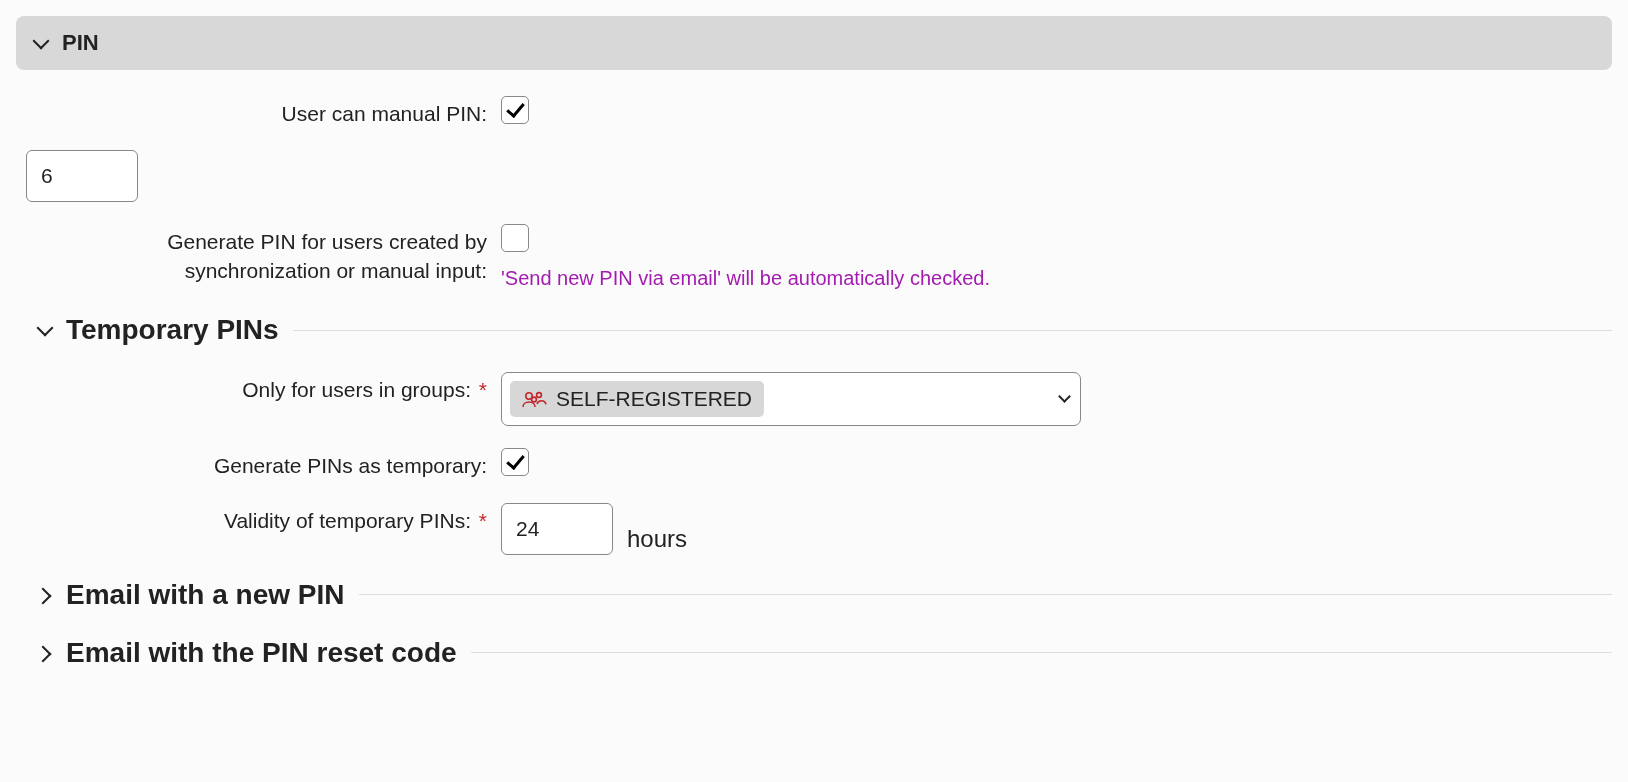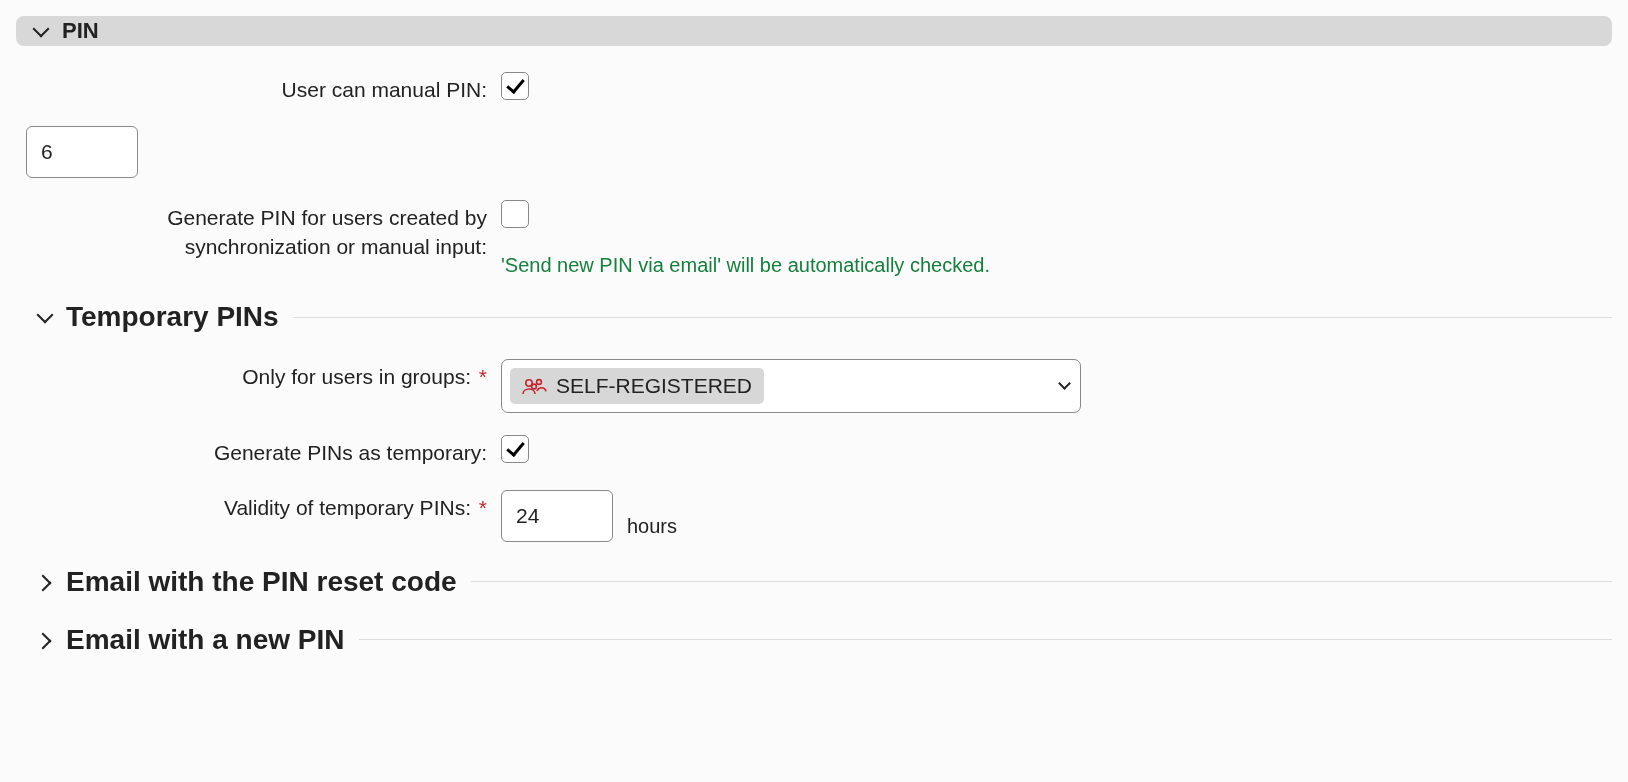--- a/index.html
+++ b/index.html
@@ -10,21 +10,21 @@
     font-size: 21px;
     color: #222;
     background: #fbfbfb;
   }
   .page {
     padding: 16px;
   }
   .panel-header {
     background: #d8d8d8;
     border-radius: 8px;
-    padding: 2px 18px;
+    padding: 14px 18px;
     display: flex;
     align-items: center;
     gap: 14px;
     cursor: pointer;
     margin-bottom: 26px;
   }
   .panel-header .title {
     font-weight: 700;
     font-size: 22px;
   }
@@ -104,23 +104,23 @@
     width: 112px;
     height: 52px;
     border: 1.5px solid #888;
     border-radius: 6px;
     padding: 6px 14px;
     font-size: 21px;
     background: #fff;
     color: #222;
   }
   .helptext {
-    color: #15803d;
+    color: #a21caf;
     font-size: 20px;
-    margin-top: 26px;
+    margin-top: 15px;
   }
   .subsection {
     display: flex;
     align-items: center;
     gap: 14px;
     margin: 24px 0 26px 12px;
     cursor: pointer;
   }
   .subsection .title {
     font-weight: 700;
@@ -156,21 +156,21 @@
   .tag .group-icon {
     display: inline-block;
     line-height: 1;
   }
   .tag .group-icon svg { display: block; }
   .inline {
     display: inline-flex;
     align-items: center;
     gap: 14px;
   }
-  .suffix { font-size: 20px; margin-top: 21px; }
+  .suffix { font-size: 24px; margin-top: 21px; }
 </style>
 </head>
 <body>
 
 <div class="page">
 
   <div class="panel-header">
     <span class="chevron"></span>
     <span class="title">PIN</span>
   </div>
@@ -242,25 +242,25 @@
         <span class="required">*</span>
       </div>
       <div class="controlcol inline">
         <input class="textinput" type="text" value="24" style="">
         <span class="suffix">hours</span>
       </div>
     </div>
 
     <div class="subsection">
       <span class="chevron right"></span>
+      <span class="title">Email with a new PIN</span>
+      <span class="rule"></span>
+    </div>
+
+    <div class="subsection">
+      <span class="chevron right"></span>
       <span class="title">Email with the PIN reset code</span>
       <span class="rule"></span>
     </div>
 
-    <div class="subsection">
-      <span class="chevron right"></span>
-      <span class="title">Email with a new PIN</span>
-      <span class="rule"></span>
-    </div>
-
   </div>
 
 </div>
 
 </body></html>

